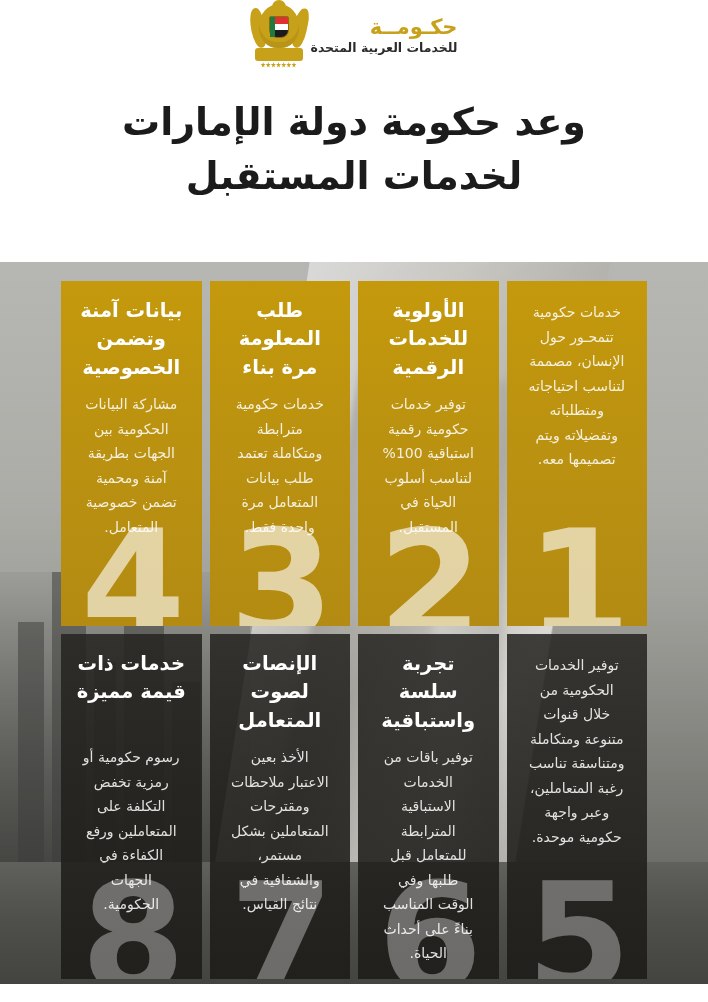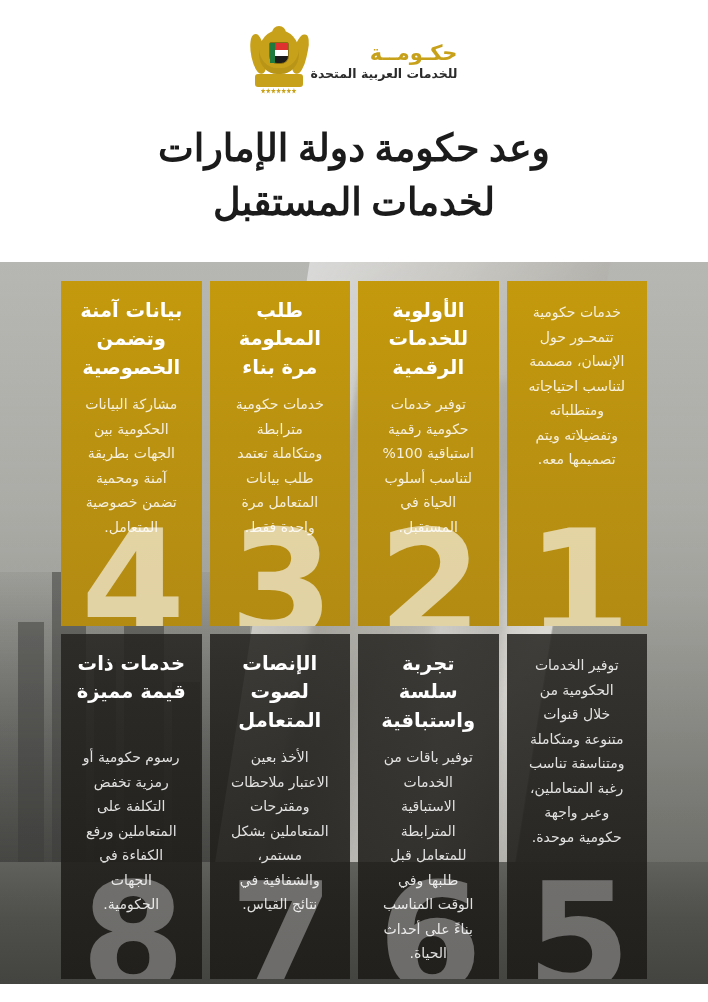--- a/index.html
+++ b/index.html
@@ -32,21 +32,20 @@
     background: #ffffff;
     z-index: 5;
   }
 
   .emblem-row {
     display: flex;
     flex-direction: row-reverse;
     align-items: center;
     justify-content: center;
     gap: 4px;
-    padding-top: 26px;
   }
 
   .emblem {
     width: 56px;
     height: 70px;
     position: relative;
     flex: 0 0 auto;
   }
   .emblem .falcon-body {
     position: absolute;
@@ -133,21 +132,20 @@
     color: #1b1b1b;
     font-weight: bold;
     font-size: 38px;
     line-height: 1.42;
     letter-spacing: 0.5px;
     padding: 0 34px;
   }
   .poster-title .line {
     display: block;
     white-space: nowrap;
-    font-family: Liberation Serif, serif;
   }
   .poster-title .line-2 {
     letter-spacing: 3px;
   }
 
   
   .photo {
     position: absolute;
     top: 262px; left: 0;
     width: 708px; height: 740px;

